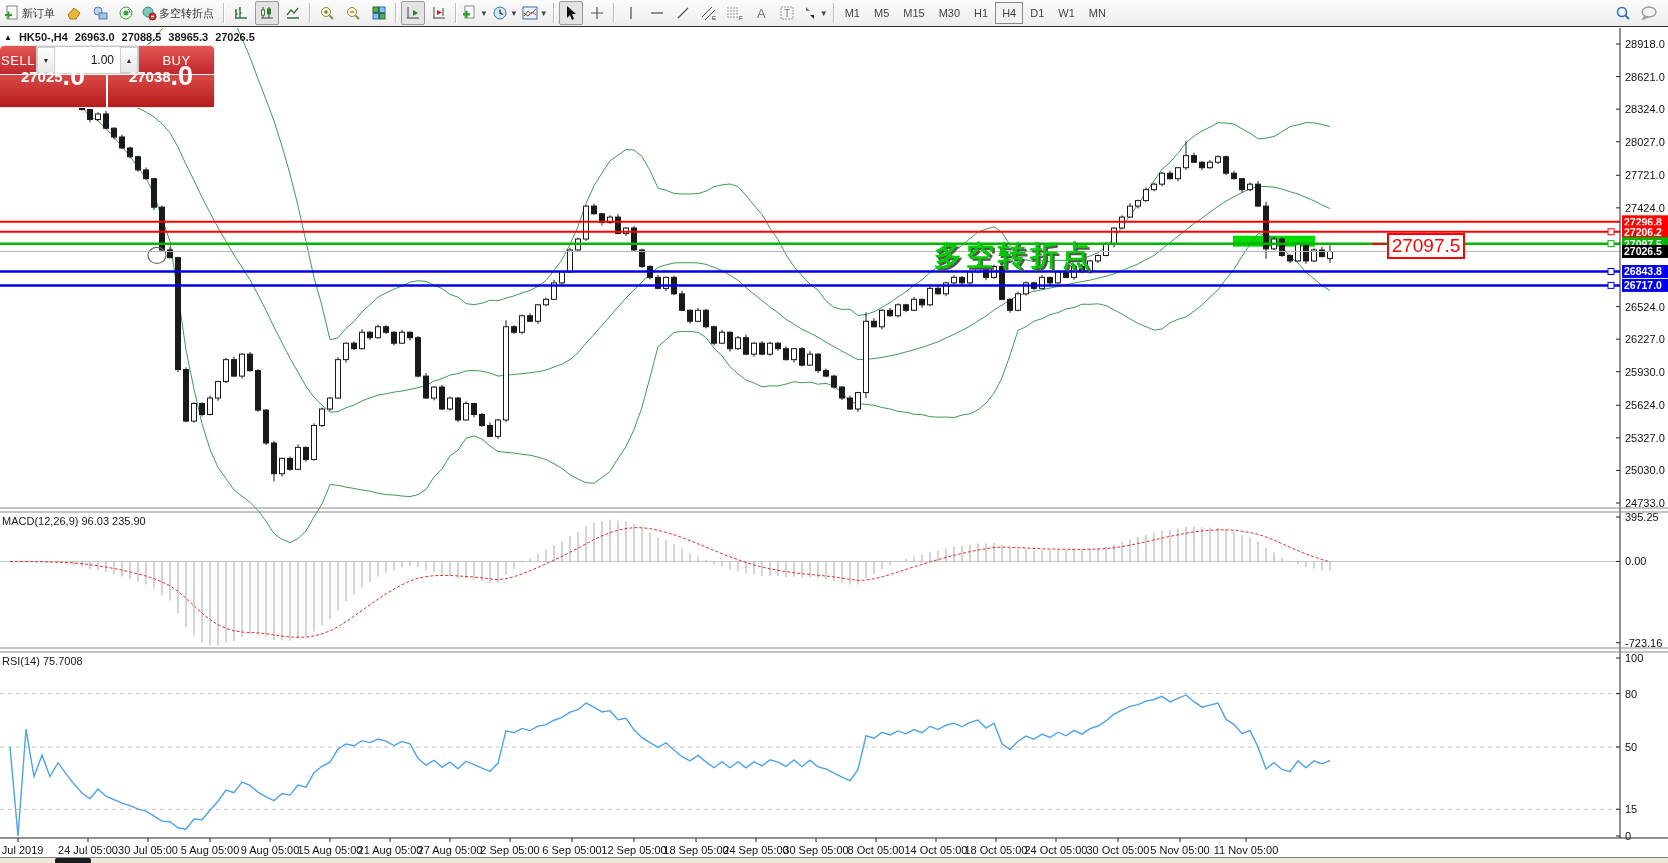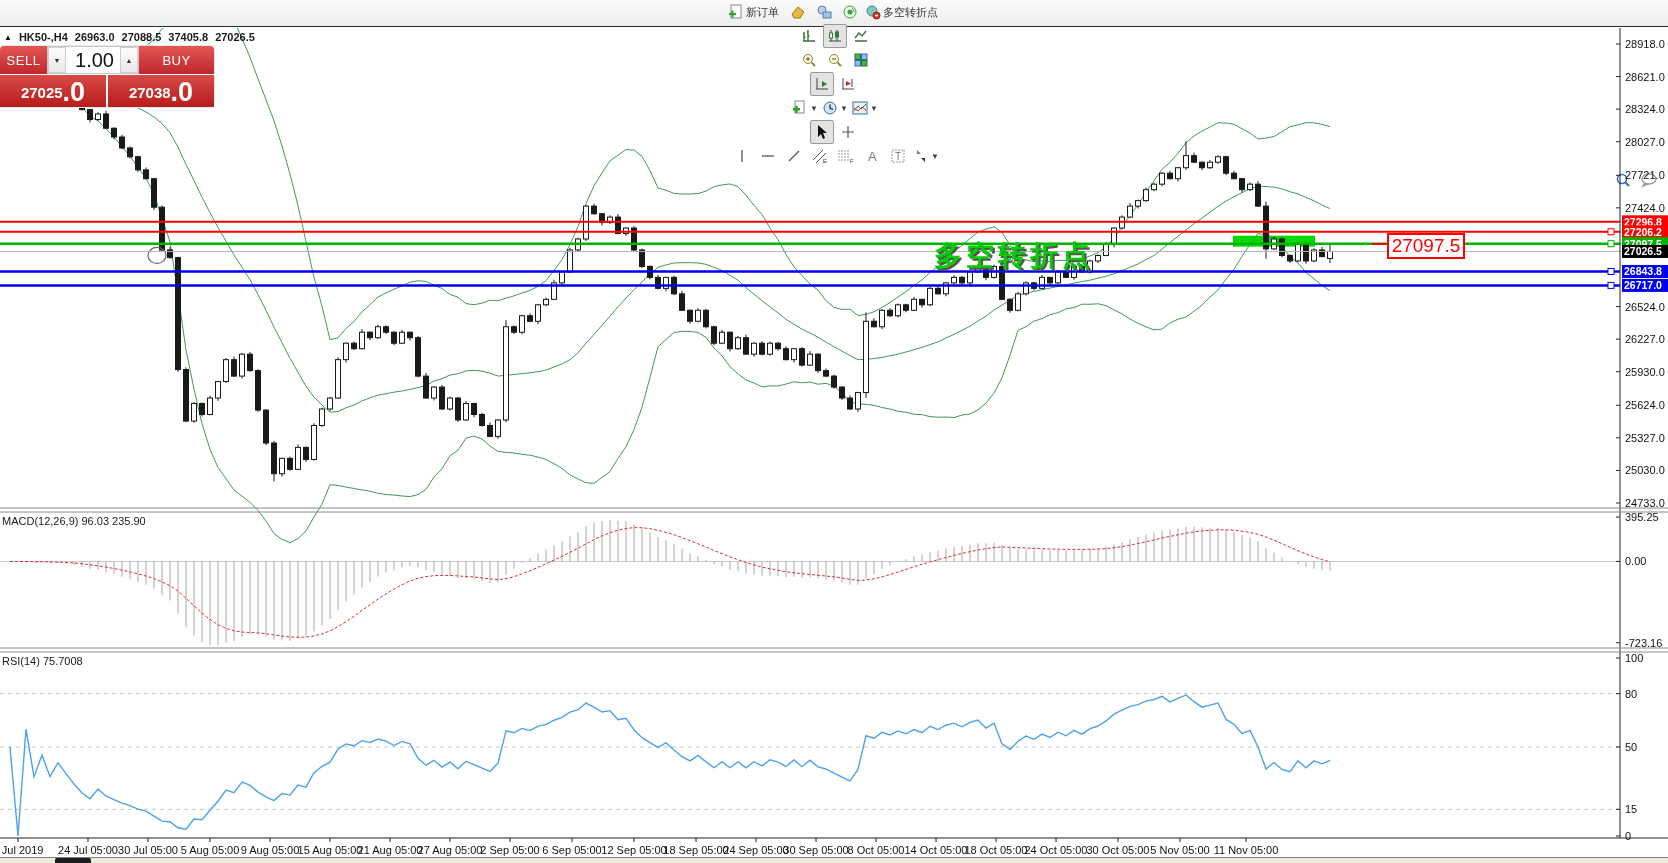--- a/index.html
+++ b/index.html
@@ -1,21 +1,21 @@
 <!DOCTYPE html>
 <html><head>
 <meta charset="utf-8">
 <style>
   html,body{margin:0;padding:0;background:#fff;width:1668px;height:863px;overflow:hidden;
     font-family:"Liberation Sans","DejaVu Sans",sans-serif;-webkit-font-smoothing:none;}
   .app{position:relative;width:1668px;height:863px;background:#fff;}
   
   .toolbar{position:absolute;left:0;top:0;width:1668px;height:27px;
     background:linear-gradient(#fbfbfb,#ededed);border-bottom:1px solid #2e2e2e;
-    display:flex;align-items:center;padding-left:2px;box-sizing:border-box;font-size:11px;color:#333;flex-direction:column;}
+    display:flex;align-items:center;padding-left:2px;box-sizing:border-box;font-size:11px;color:#333;}
   .tb-group{display:flex;align-items:center;height:27px;}
   .tb-sep{width:1px;height:20px;background:#bcbcbc;margin:0 3px;border-right:1px solid #fff;}
   .tbtn{display:flex;align-items:center;justify-content:center;height:22px;min-width:22px;
     margin:0 1px;border:1px solid transparent;border-radius:2px;cursor:default;}
   .tbtn.active{background:#e3e3e3;border:1px solid #9a9a9a;}
   .tbtn .lbl{margin:0 4px 0 2px;white-space:nowrap;}
   .tbtn svg{display:block;}
   .tf{font-size:11px;color:#444;padding:0 6px;height:20px;display:flex;align-items:center;border:1px solid transparent;}
   .tf.active{background:#f2f2f2;border:1px solid #8a8a8a;}
   .caret{font-size:8px;color:#444;margin-left:2px;}
@@ -24,27 +24,27 @@
   #chart-svg{position:absolute;left:0;top:28px;}
   .symbol-header{position:absolute;left:4px;top:31px;font-size:11px;font-weight:bold;color:#1a1a1a;
     display:flex;gap:7px;align-items:center;background:transparent;}
   .symbol-header .tri{font-size:8px;color:#111;}
   
   .trade-panel{position:absolute;left:0;top:46px;width:214px;height:61px;background:#fff;
     border-radius:0 0 6px 0;box-shadow:0 0 0 1px #e6e6e6;font-family:"Liberation Sans",sans-serif;}
   .tp-row1{position:absolute;left:0;top:0;height:28px;width:214px;display:flex;}
   .btn-red{background:linear-gradient(#e25653,#c1272d);color:#fff;display:flex;align-items:center;justify-content:center;
     font-size:13px;letter-spacing:.5px;}
-  .tp-sell{width:47px;border-radius:4px 0 0 0;}
+  .tp-sell{width:36px;border-radius:4px 0 0 0;}
   .tp-buy{width:75px;border-radius:0 4px 0 0;}
   .tp-spin{flex:1;display:flex;border:1px solid #c9c9c9;box-sizing:border-box;background:#fff;}
   .spin-btn{width:18px;display:flex;align-items:center;justify-content:center;font-size:7px;color:#333;background:linear-gradient(#fdfdfd,#e8e8e8);border:1px solid #cfcfcf;box-sizing:border-box;}
-  .spin-val{flex:1;display:flex;align-items:center;justify-content:flex-end;padding-right:6px;font-size:20px;color:#111;}
+  .spin-val{flex:1;display:flex;align-items:center;justify-content:flex-end;padding-right:6px;font-size:12px;color:#111;}
   .tp-row2{position:absolute;left:0;top:29px;height:32px;width:214px;display:flex;gap:2px;}
-  .px{flex:1;background:linear-gradient(#d84a46,#b71c1c);color:#fff;display:flex;align-items:flex-end;justify-content:center;padding-bottom:1px;}
+  .px{flex:1;background:linear-gradient(#d84a46,#b71c1c);color:#fff;display:flex;align-items:flex-end;justify-content:center;padding-bottom:17px;}
   .px .main{font-size:15px;font-weight:bold;line-height:26px;}
   .px .frac{font-size:27px;font-weight:bold;line-height:27px;}
   .pane-label{position:absolute;font-size:11px;color:#1a1a1a;left:2px;text-align:right;}
   .cn-note{position:absolute;left:934px;top:237px;font-size:28px;font-weight:bold;color:#00ce00;
     text-shadow:2px 2px 0 #555;letter-spacing:4px;white-space:nowrap;}
   .price-callout{position:absolute;left:1387px;top:233px;width:74px;height:22px;border:2px solid #f00;
     background:#fff;color:#f00;font-size:19px;display:flex;align-items:center;justify-content:center;}
   .callout-dash{position:absolute;left:1372px;top:243px;width:14px;height:2px;background:#f00;}
   .bottom-strip{position:absolute;left:0;top:857px;width:1668px;height:6px;background:#ece9d8;border-top:1px solid #808080;}
   .chart-tab{position:absolute;left:55px;top:858px;width:36px;height:5px;background:#1c1c1c;border-radius:2px 2px 0 0;}
@@ -232,20 +232,31 @@
       </div>
       <div class="tbtn">
         <svg width="16" height="16">
             <polygon points="4,2 8,6 4,6" fill="#7a7a7a"></polygon>
             <polygon points="12,14 8,10 12,10" fill="#333"></polygon>
           </svg>
         <span class="caret">▼</span>
       </div>
     </div>
     <div class="tb-sep"></div>
+    <div class="tb-group">
+      <div class="tf">M1</div>
+      <div class="tf">M5</div>
+      <div class="tf">M15</div>
+      <div class="tf">M30</div>
+      <div class="tf">H1</div>
+      <div class="tf active">H4</div>
+      <div class="tf">D1</div>
+      <div class="tf">W1</div>
+      <div class="tf">MN</div>
+    </div>
     <div class="tb-right">
       <div class="tbtn">
         <svg width="17" height="17">
             <circle cx="7" cy="7" r="4.5" fill="none" stroke="#2d6fc0" stroke-width="1.6"></circle>
             <path d="M10.5 10.5 L14 14" stroke="#2d6fc0" stroke-width="2"></path>
           </svg>
       </div>
       <div class="tbtn">
         <svg width="18" height="16">
             <ellipse cx="9" cy="7" rx="7" ry="5" fill="none" stroke="#9a9a9a" stroke-width="1.4"></ellipse>
@@ -877,21 +888,21 @@
       <text x="1180" y="826" font-size="11" fill="#111" font-family="&quot;Liberation Sans&quot;,&quot;DejaVu Sans&quot;,sans-serif" text-anchor="middle">5 Nov 05:00</text>
       <line x1="1246" y1="810" x2="1246" y2="814" stroke="#222"></line>
       <text x="1246" y="826" font-size="11" fill="#111" font-family="&quot;Liberation Sans&quot;,&quot;DejaVu Sans&quot;,sans-serif" text-anchor="middle">11 Nov 05:00</text>
     </svg>
 
   <div class="symbol-header">
     <span class="tri">▲</span>
     <span>HK50-,H4</span>
     <span>26963.0</span>
     <span>27088.5</span>
-    <span>37405.8</span>
+    <span>38965.3</span>
     <span>27026.5</span>
   </div>
 
   <div class="trade-panel">
     <div class="tp-row1">
       <div class="btn-red tp-sell">SELL</div>
       <div class="tp-spin">
         <div class="spin-btn">▼</div>
         <div class="spin-val">1.00</div>
         <div class="spin-btn">▲</div>

